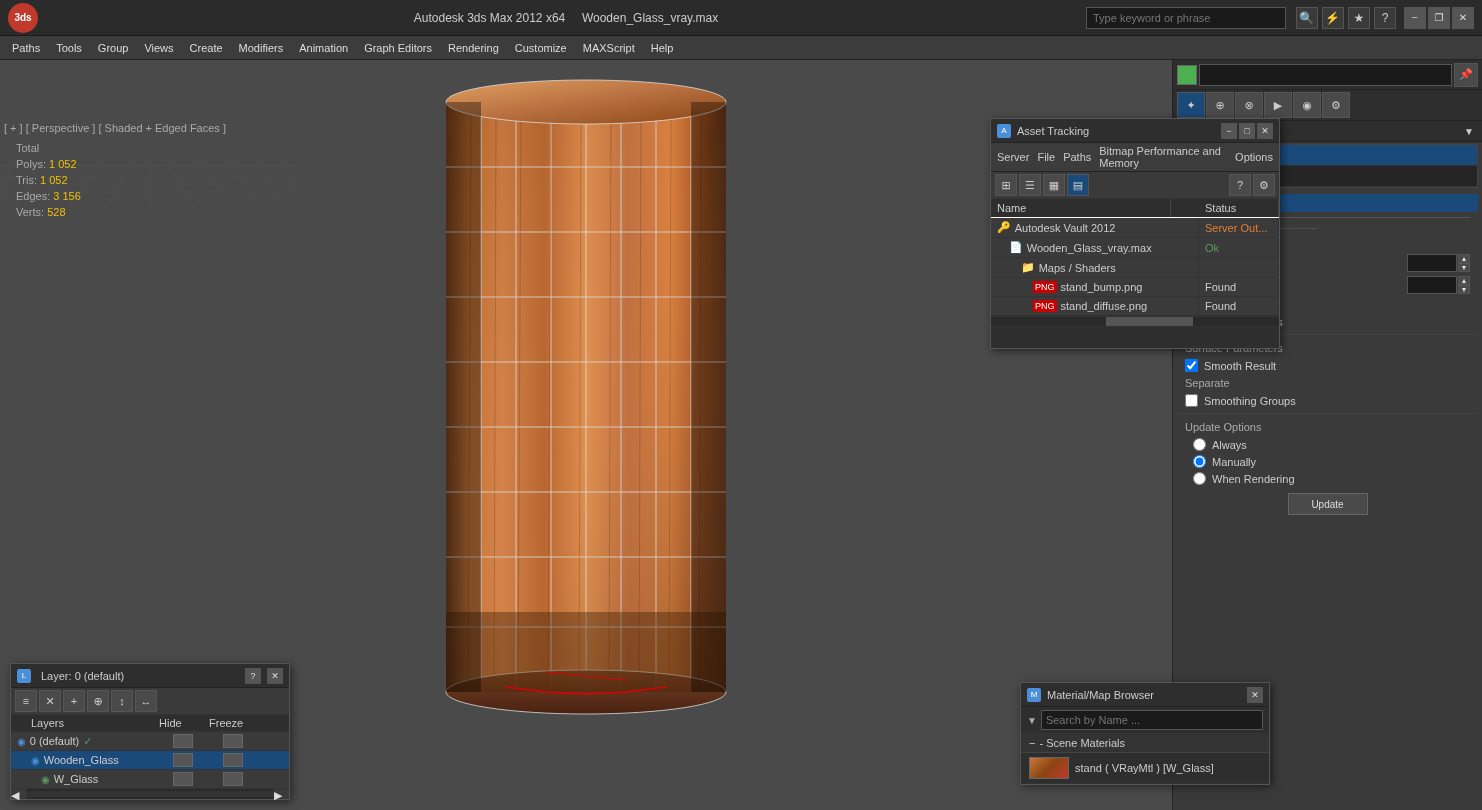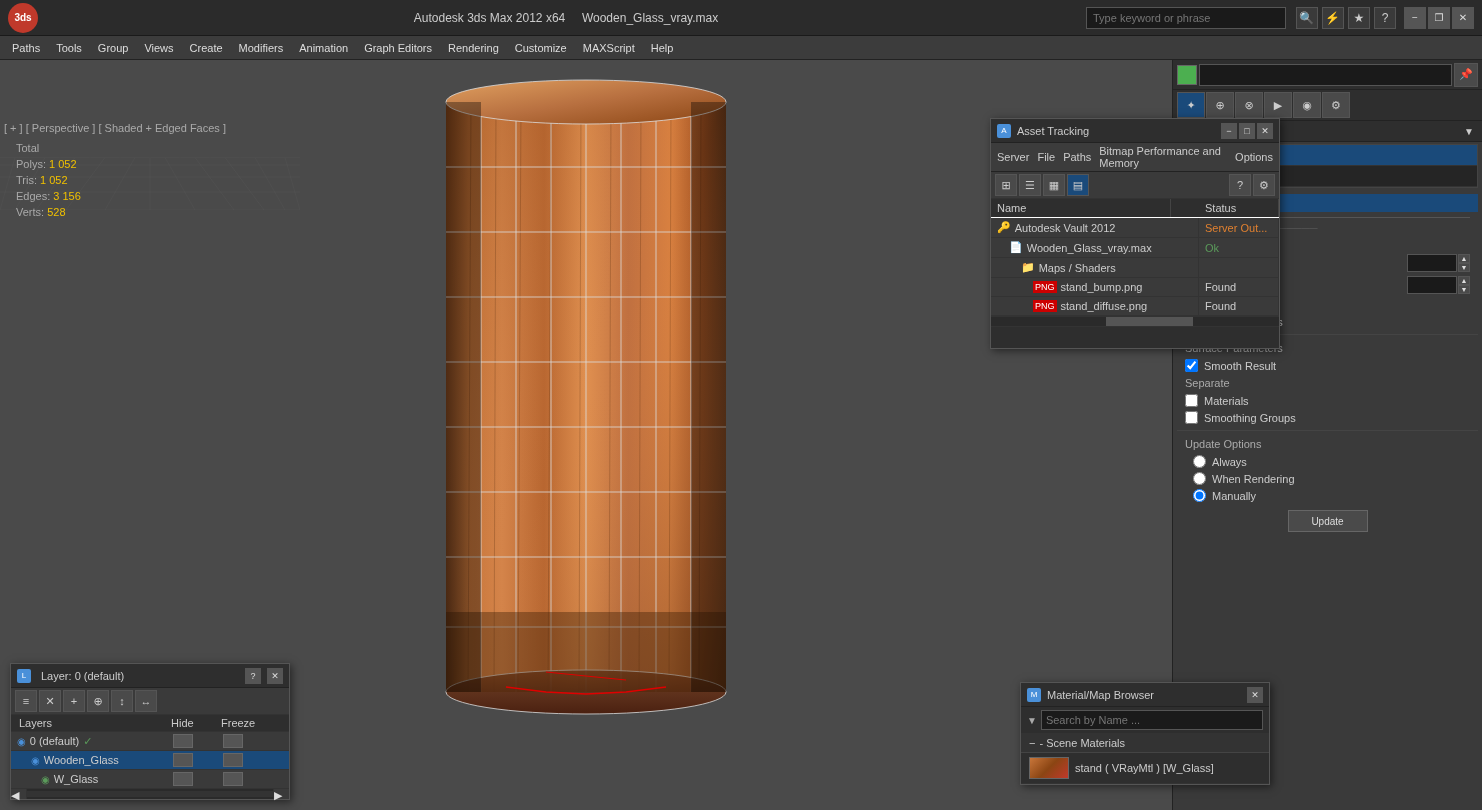--- a/index.html
+++ b/index.html
@@ -601,21 +601,21 @@
       display: flex;
       align-items: center;
       justify-content: center;
       font-size: 11px;
     }
     .layers-table-header {
       display: grid;
       grid-template-columns: 1fr 50px 60px;
       background: #2e2e2e;
       border-bottom: 1px solid #333;
-      padding: 2px 8px;
+      padding: 2px 20px;
     }
     .layers-th {
       color: #ccc;
       font-size: 11px;
     }
     .layers-row {
       display: grid;
       grid-template-columns: 1fr 50px 60px;
       border-bottom: 1px solid #333;
       padding: 2px 6px;
@@ -933,46 +933,42 @@
     <div class="separator"></div>
     <div class="section-label">Surface Parameters</div>
 
     <div class="checkbox-row">
       <input type="checkbox" checked="" style="">
       <span class="checkbox-label">Smooth Result</span>
     </div>
 
     <div class="section-label">Separate</div>
 
-    <div class="checkbox-row">
-      <input type="checkbox" style="">
-      <span class="checkbox-label">Materials</span>
-    </div>
 
     <div class="checkbox-row">
       <input type="checkbox" style="">
       <span class="checkbox-label">Smoothing Groups</span>
     </div>
 
     <div class="separator"></div>
     <div class="section-label">Update Options</div>
 
     <div class="radio-row">
       <input type="radio" name="update" style="">
       <span class="radio-label">Always</span>
     </div>
 
     <div class="radio-row">
+      <input type="radio" name="update" checked="" style="">
+      <span class="radio-label">Manually</span>
+    </div>
+
+    <div class="radio-row">
       <input type="radio" name="update" style="">
       <span class="radio-label">When Rendering</span>
-    </div>
-
-    <div class="radio-row">
-      <input type="radio" name="update" checked="" style="">
-      <span class="radio-label">Manually</span>
     </div>
 
     <button class="update-btn">Update</button>
   </div>
 </div>
 
 <div id="asset-tracking">
   <div class="floating-titlebar">
     <div class="floating-titlebar-icon">A</div>
     <span class="floating-title">Asset Tracking</span>

